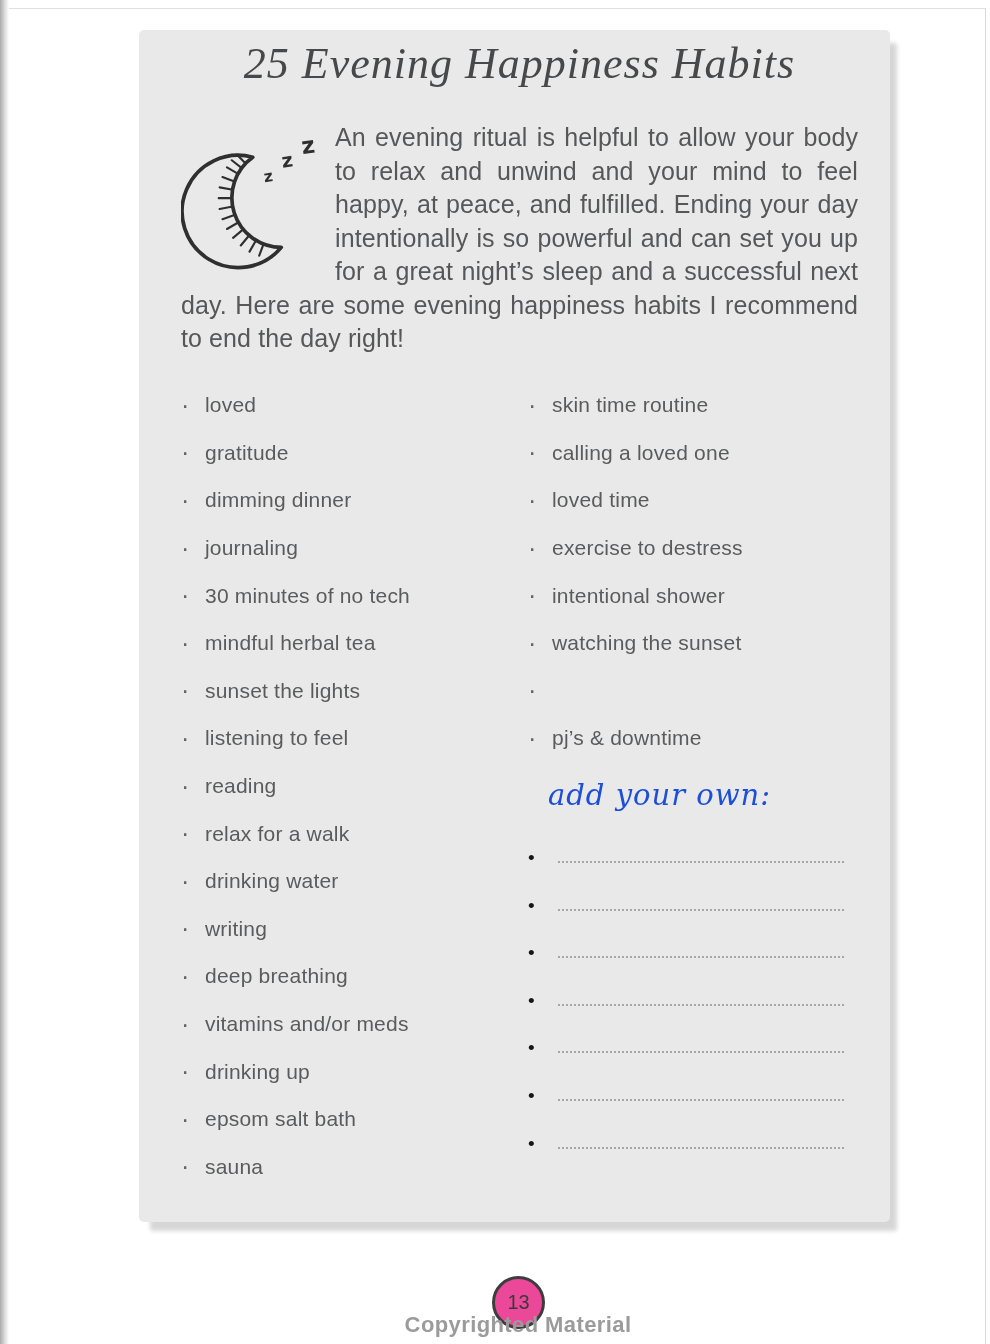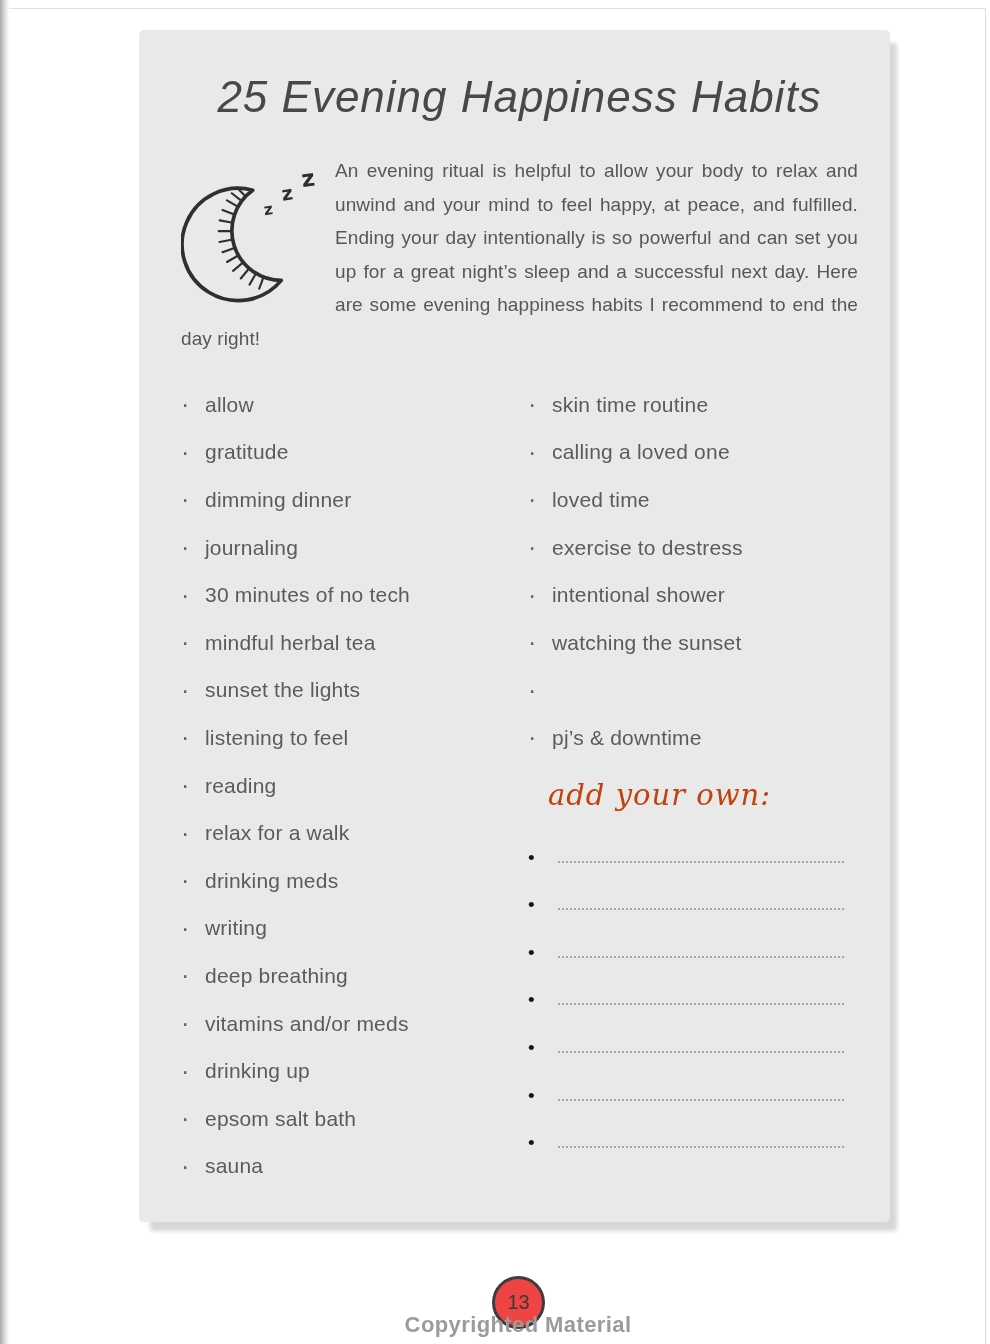--- a/index.html
+++ b/index.html
@@ -12,55 +12,55 @@
     background:linear-gradient(to right,#aaaaaa,#dedede 55%,#ffffff);}
   .page-frame{position:absolute;left:9px;top:8px;right:4px;bottom:0;
     border-top:1px solid #e0e0e0;border-right:1px solid #dadada;pointer-events:none;}
 
   
   .card{position:absolute;left:139px;top:30px;width:751px;height:1192px;
     background:#e9e9e9;border-radius:5px;box-sizing:border-box;
     padding:0 32px 0 42px;
     box-shadow:9px 11px 4px -2px rgba(0,0,0,0.16);}
 
-  .title{margin:42px 0 0;text-align:center;
-    font-family:Liberation Sans, sans-serif;font-style:italic;font-weight:400;
+  .title{margin:8px 0 0;text-align:center;
+    font-family:Liberation Serif, serif;font-style:italic;font-weight:400;
     font-size:44px;color:#47484a;letter-spacing:1px;white-space:nowrap;}
 
   .intro{margin-top:32px;color:#565759;}
   .intro::after{content:"";display:block;clear:both;}
   .moon{float:left;width:138px;height:158px;margin:6px 16px 0 0;}
   .moon svg{width:100%;height:100%;}
-  .intro p{margin:0;font-size:19px;line-height:33.5px;text-align:justify;
+  .intro p{margin:0;font-size:25px;line-height:33.5px;text-align:justify;
     letter-spacing:0.1px;}
 
   .columns{display:flex;margin-top:26px;}
   ul{list-style:none;margin:0;padding:0;}
   .col-left{width:347px;flex:none;}
   .col-right{flex:1;min-width:0;}
 
   .habit-row{height:47.6px;display:flex;align-items:center;
     color:#5a5b5d;font-size:21px;}
   .dot{width:10px;color:#646464;font-size:25px;line-height:1;flex:none;}
   .lbl{margin-left:14px;letter-spacing:0.2px;white-space:nowrap;}
 
   .ayo-label{margin:16px 0 0 20px;
     font-family:"DejaVu Serif",serif;font-style:italic;
-    font-size:29px;color:#c2410c;letter-spacing:1px;}
+    font-size:29px;color:#1d4ed8;letter-spacing:1px;}
 
   .blanks{margin-top:22px;}
   .blank-row{height:47.6px;display:flex;align-items:center;}
   .bdot{width:14px;color:#151515;font-size:19px;flex:none;}
   .dotline{flex:1;margin:0 14px 0 16px;height:0;
     border-bottom:2px dotted #a6a6a6;transform:translateY(4px);}
 
   
   .page-badge{position:absolute;left:492px;top:1276px;width:53px;height:53px;
     box-sizing:border-box;border:3px solid #3d3d3d;border-radius:50%;
-    background:#ef4444;display:flex;align-items:center;justify-content:center;
+    background:#ec4899;display:flex;align-items:center;justify-content:center;
     font-size:20px;color:#3a3a3a;z-index:1;}
   .copyright{position:absolute;left:0;right:0;top:1312px;z-index:2;
     text-align:center;transform:translateX(23px);
     font-weight:bold;font-size:22px;color:#9b9b9b;letter-spacing:0.4px;}
 </style>
 </head>
 <body>
 
 <div>
 
@@ -88,21 +88,21 @@
           <text x="146" y="23" text-anchor="end" font-family="DejaVu Sans, sans-serif" font-weight="bold" font-size="25" fill="#2f2f2f" transform="rotate(-8 138 19)">z</text>
         </svg>
       </div>
       <p>An evening ritual is helpful to allow your body to relax and unwind and your mind to feel happy, at peace, and fulfilled. Ending your day intentionally is so powerful and can set you up for a great night’s sleep and a successful next day. Here are some evening happiness habits I recommend to end the day right!</p>
     </div>
 
     <div class="columns">
       <ul class="col-left">
           <li class="habit-row">
             <span class="dot">·</span>
-            <span class="lbl">allow</span>
+            <span class="lbl">loved</span>
           </li>
           <li class="habit-row">
             <span class="dot">·</span>
             <span class="lbl">gratitude</span>
           </li>
           <li class="habit-row">
             <span class="dot">·</span>
             <span class="lbl">dimming dinner</span>
           </li>
           <li class="habit-row">
@@ -128,21 +128,21 @@
           <li class="habit-row">
             <span class="dot">·</span>
             <span class="lbl">reading</span>
           </li>
           <li class="habit-row">
             <span class="dot">·</span>
             <span class="lbl">relax for a walk</span>
           </li>
           <li class="habit-row">
             <span class="dot">·</span>
-            <span class="lbl">drinking meds</span>
+            <span class="lbl">drinking water</span>
           </li>
           <li class="habit-row">
             <span class="dot">·</span>
             <span class="lbl">writing</span>
           </li>
           <li class="habit-row">
             <span class="dot">·</span>
             <span class="lbl">deep breathing</span>
           </li>
           <li class="habit-row">

